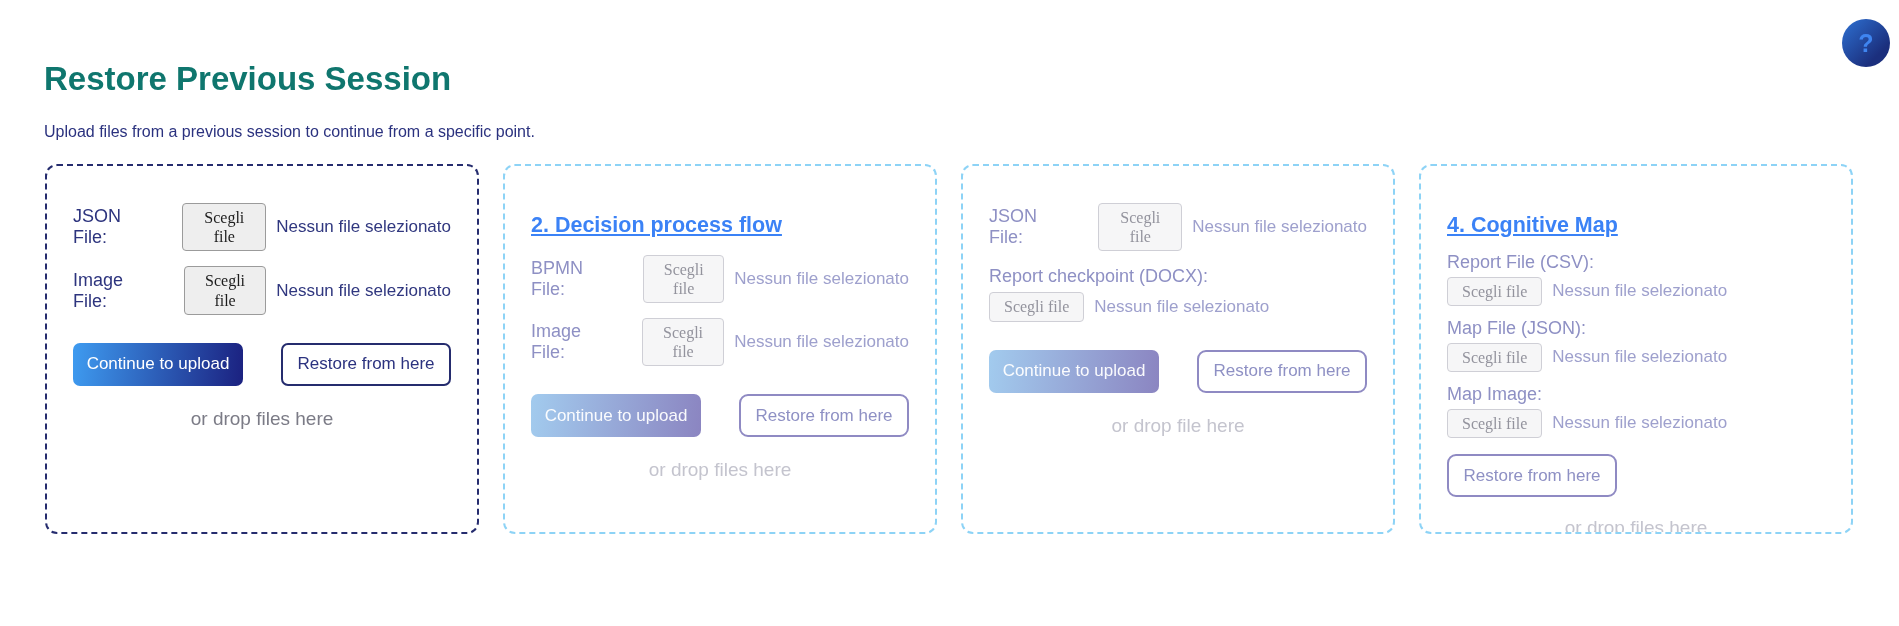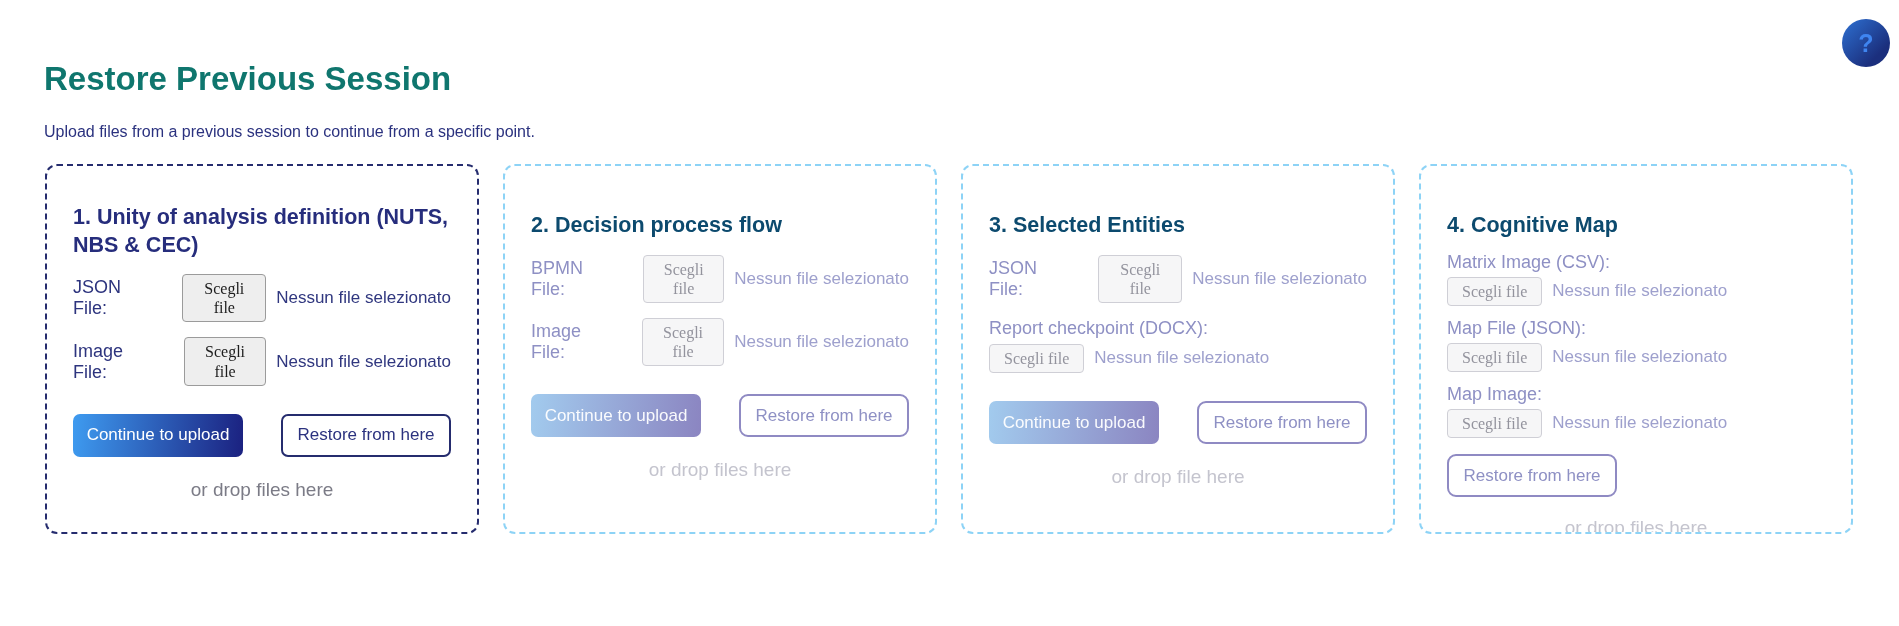--- a/index.html
+++ b/index.html
@@ -60,21 +60,21 @@
   .panel.active { border: 2.5px dashed #252c6e; }
   .panel.muted  { border: 2.5px dashed #8dd3f6; }
 
   .panel h2 {
     margin: 16px 0 0 0;
     font-size: 21.5px;
     line-height: 1.28;
     font-weight: 700;
     color: #262d7c;
   }
-  .panel.muted h2 { color: #0c4a6e; margin-top: 24px; }
+  .panel.muted h2 { color: #3b82f6; margin-top: 24px; text-decoration: underline; }
 
   .field { margin-top: 15px; font-size: 18px; color: #2d347e; }
   .panel.muted .field { color: #8e90c4; }
   .field.inline { display: flex; align-items: center; gap: 26px; }
   .field.stack .stack-label { display: block; }
   .field.stack .file-widget { margin-top: 5px; }
   .panel.compact .field { margin-top: 12px; }
   .panel.compact .field .file-widget { margin-top: 4px; }
 
   .file-widget { display: inline-flex; align-items: center; gap: 10px; }
@@ -153,21 +153,20 @@
 
   <div class="page-inner">
 
     <h1 class="page-title">Restore Previous Session</h1>
 
     <p class="page-subtitle">Upload files from a previous session to continue from a specific point.</p>
 
     <div class="panels">
 
       <section class="panel active">
-        <h2>1. Unity of analysis definition (NUTS, NBS &amp; CEC)</h2>
 
         <div class="field inline">
           <span>JSON File:</span>
           <span class="file-widget">
             <button class="file-btn">Scegli file</button>
             <span class="no-file">Nessun file selezionato</span>
           </span>
         </div>
 
         <div class="field inline">
@@ -207,21 +206,20 @@
 
         <div class="btn-row">
           <button class="btn continue-btn">Continue to upload</button>
           <button class="btn restore-btn">Restore from here</button>
         </div>
 
         <div class="drop-hint">or drop files here</div>
       </section>
 
       <section class="panel muted">
-        <h2>3. Selected Entities</h2>
 
         <div class="field inline">
           <span>JSON File:</span>
           <span class="file-widget">
             <button class="file-btn">Scegli file</button>
             <span class="no-file">Nessun file selezionato</span>
           </span>
         </div>
 
         <div class="field stack">
@@ -237,21 +235,21 @@
           <button class="btn restore-btn">Restore from here</button>
         </div>
 
         <div class="drop-hint">or drop file here</div>
       </section>
 
       <section class="panel muted compact">
         <h2>4. Cognitive Map</h2>
 
         <div class="field stack">
-          <span class="stack-label">Matrix Image (CSV):</span>
+          <span class="stack-label">Report File (CSV):</span>
           <span class="file-widget">
             <button class="file-btn">Scegli file</button>
             <span class="no-file">Nessun file selezionato</span>
           </span>
         </div>
 
         <div class="field stack">
           <span class="stack-label">Map File (JSON):</span>
           <span class="file-widget">
             <button class="file-btn">Scegli file</button>

